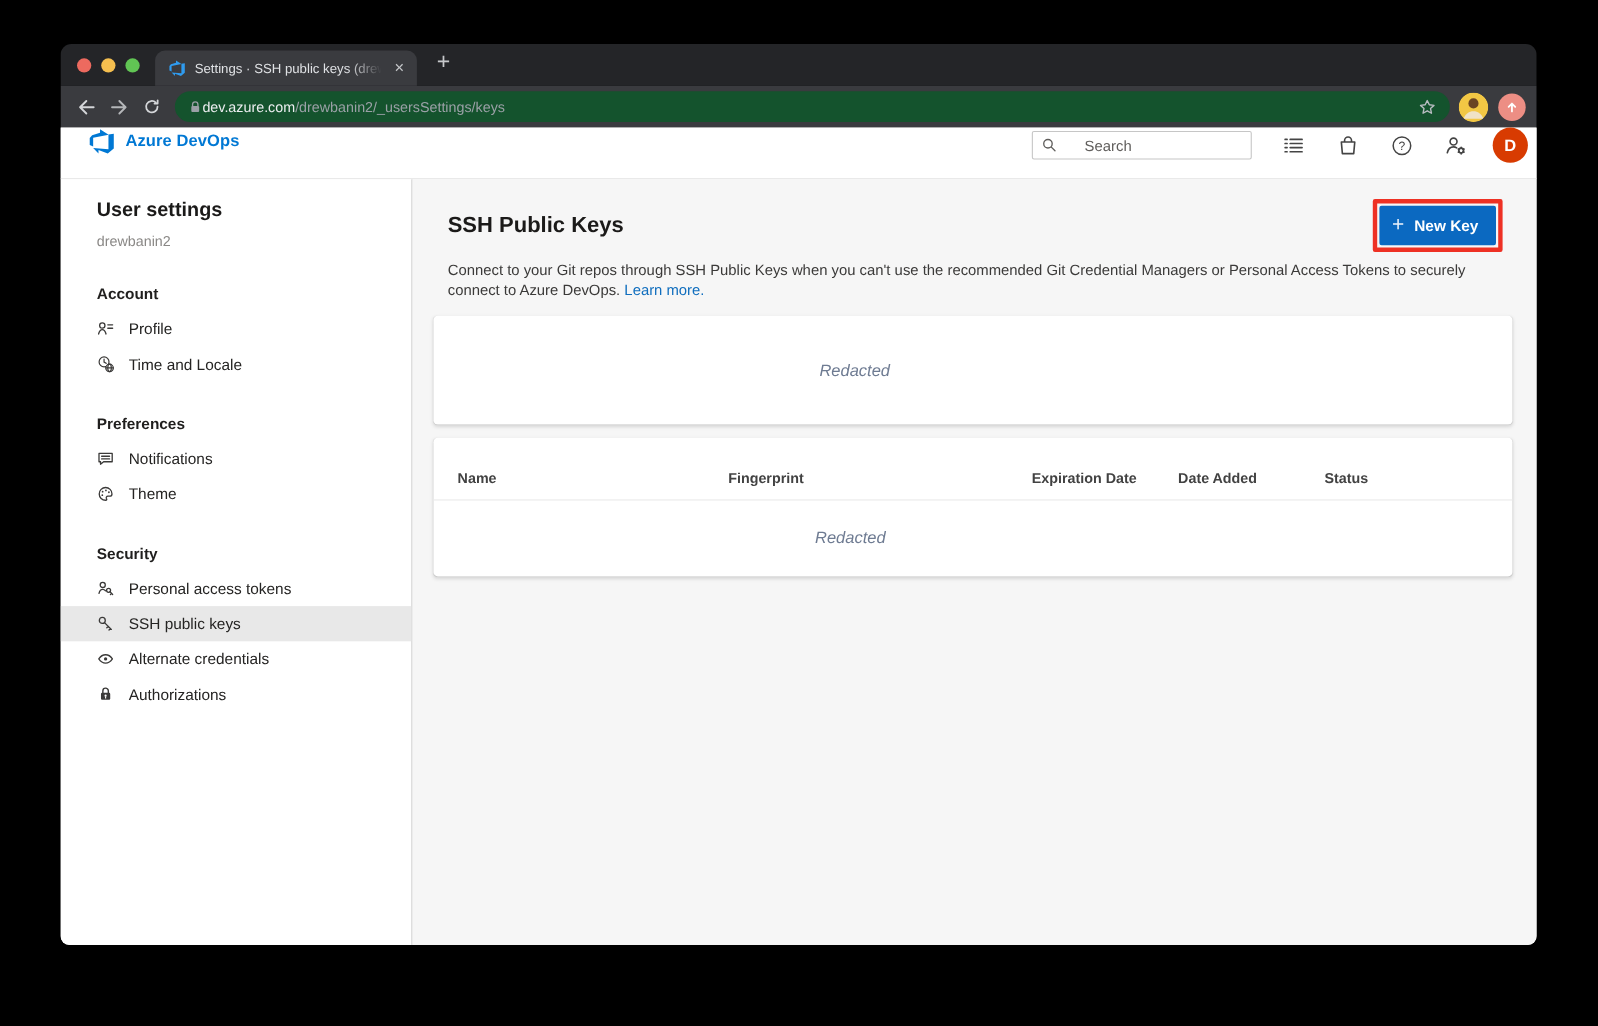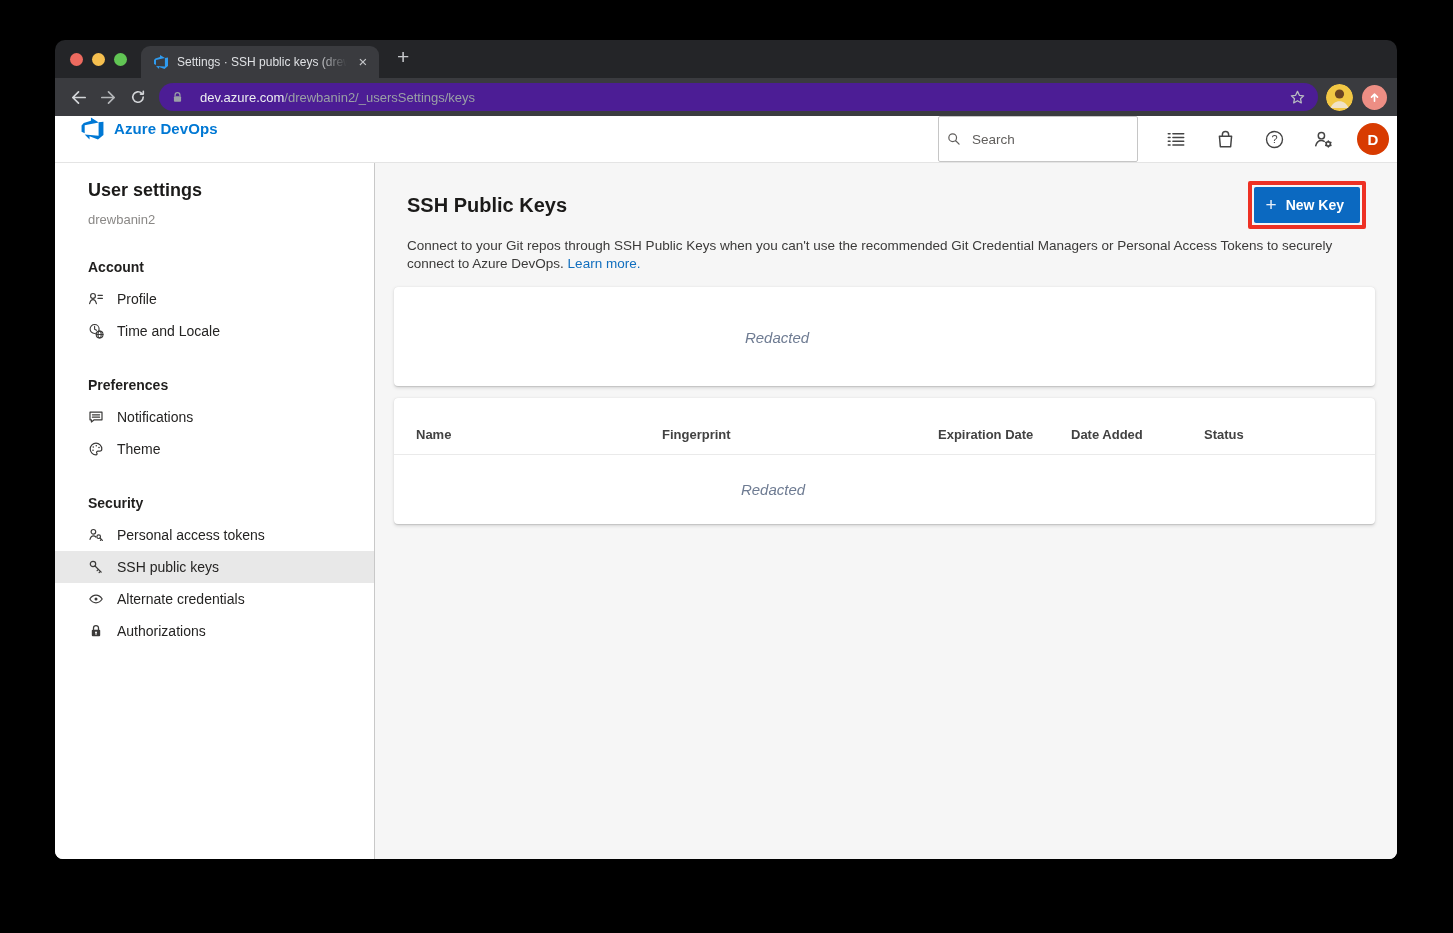--- a/index.html
+++ b/index.html
@@ -21,40 +21,40 @@
   .tab-fav { flex:none; width:16px; height:16px; }
   .tab-title { flex:1; color:#dfe1e4; font-size:12px; white-space:nowrap; overflow:hidden;
                -webkit-mask-image:linear-gradient(90deg,#000 82%,transparent); mask-image:linear-gradient(90deg,#000 82%,transparent); }
   .tab-close { flex:none; color:#c6c8cb; font-size:15px; line-height:16px; width:16px; text-align:center; cursor:default; }
   .newtab { color:#c6c8cb; font-size:21px; font-weight:300; margin:0 0 14px 18px; line-height:14px; }
 
   
   .toolbar { height:38px; background:#3a3b3f; display:flex; align-items:center; padding:0 10px 0 8px; flex:none; }
   .navbtn { width:30px; height:30px; display:flex; align-items:center; justify-content:center; color:#d3d5d8; }
   .navbtn svg { display:block; }
-  .omnibox { flex:1; height:28px; background:#4c1d95; border-radius:14px; margin:0 8px 0 6px;
-             display:flex; align-items:center; padding:0 12px; gap:16px; min-width:0; }
+  .omnibox { flex:1; height:28px; background:#14532d; border-radius:14px; margin:0 8px 0 6px;
+             display:flex; align-items:center; padding:0 12px; gap:0; min-width:0; }
   .omni-lock { color:#9aa0a6; flex:none; }
   .url { font-size:13px; white-space:nowrap; overflow:hidden; flex:1; }
   .url .domain { color:#eceef0; }
   .url .path { color:#9aa0a6; }
   .omni-star { margin-left:auto; color:#b8bcc1; flex:none; }
   .chrome-avatar { width:27px; height:27px; border-radius:50%; overflow:hidden; flex:none; margin-right:9px; }
   .update-pill { width:25px; height:25px; border-radius:50%; background:#ed8e84; display:flex; align-items:center; justify-content:center; flex:none; }
 
   
   .page { flex:1; min-height:0; background:#fff; display:flex; flex-direction:column; }
 
   .appheader { height:47px; flex:none; background:#fff; border-bottom:1px solid #e4e4e4;
                display:flex; align-items:flex-start; padding:0 8px 0 25px; }
   .brand { display:flex; align-items:center; gap:9px; }
   .brand-name { color:#0078d4; font-size:15px; font-weight:700; letter-spacing:.1px; }
   .hdr-right { margin-left:auto; display:flex; align-items:center; }
-  .searchbox { width:200px; height:46px; border:1px solid #c6c6c6; border-radius:2px; background:#fff;
-               display:flex; align-items:center; padding:0 8px; gap:11px; }
+  .searchbox { width:200px; height:26px; border:1px solid #c6c6c6; border-radius:2px; background:#fff;
+               display:flex; align-items:center; padding:0 8px; gap:25px; }
   .searchbox input { border:none; outline:none; width:100%; font-size:13.5px; color:#323130;
                      font-family:"Liberation Sans","DejaVu Sans",sans-serif; background:transparent; }
   .searchbox input::placeholder { color:#605e5c; }
   .hdr-icon { width:22px; height:22px; color:#444; margin-left:27px; display:flex; align-items:center; justify-content:center; }
   .hdr-avatar { width:32px; height:32px; border-radius:50%; background:#d83b01; color:#fff; font-size:15px; font-weight:700;
                 display:flex; align-items:center; justify-content:center; margin-left:23px; }
 
   .bodyrow { flex:1; min-height:0; display:flex; }
 
   

